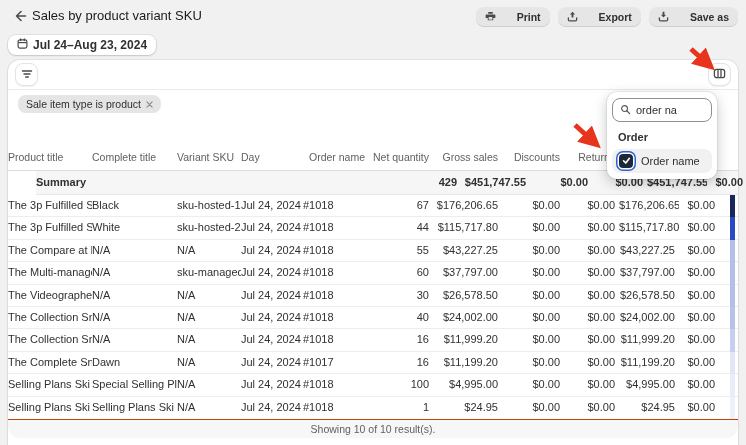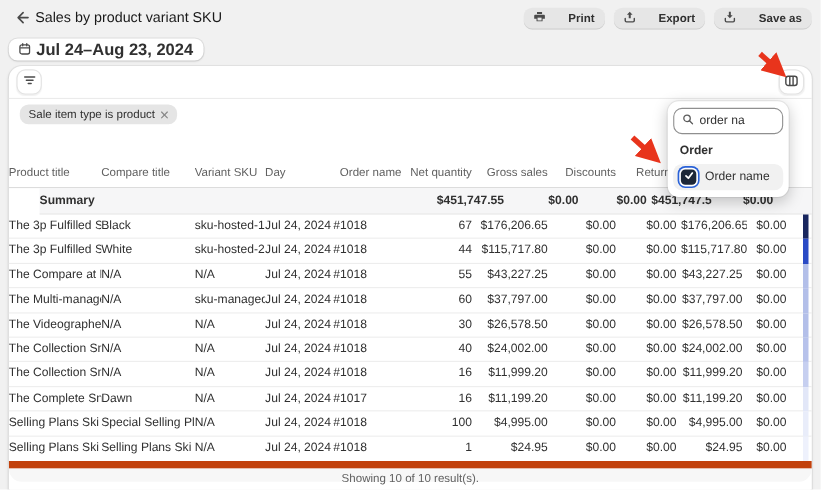--- a/index.html
+++ b/index.html
@@ -13,41 +13,41 @@
     font-size: 11px;
   }
   
   .topbar { position:absolute; top:0; left:0; width:746px; height:32px; }
   .back-btn { position:absolute; left:10px; top:7px; width:20px; height:20px; display:flex; align-items:center; justify-content:center; cursor:pointer; }
   .page-title { position:absolute; left:32px; top:8px; font-size:13px; font-weight:400; color:#1a1a1a; }
   .topbar-actions { position:absolute; right:8px; top:7px; display:flex; gap:8px; }
   .gbtn { display:inline-flex; align-items:center; gap:21px; height:20px; padding:0 9px; background:#e6e6e6; border-radius:8px; font-size:10.5px; font-weight:600; color:#303030; box-shadow: inset 0 -1px 0 rgba(0,0,0,.10); cursor:pointer; }
   .gbtn svg { flex:0 0 auto; }
   
-  .date-chip { position:absolute; left:8px; top:35px; height:20px; display:inline-flex; align-items:center; gap:5px; padding:0 9px; background:#ffffff; border-radius:8px; box-shadow: 0 0 0 1px rgba(0,0,0,.07), 0 1px 2px rgba(0,0,0,.12); font-size:15px; font-weight:600; cursor:pointer; }
+  .date-chip { position:absolute; left:8px; top:35px; height:20px; display:inline-flex; align-items:center; gap:5px; padding:0 9px; background:#ffffff; border-radius:8px; box-shadow: 0 0 0 1px rgba(0,0,0,.07), 0 1px 2px rgba(0,0,0,.12); font-size:12px; font-weight:600; cursor:pointer; }
   
   .card { position:absolute; left:8px; top:60px; width:730px; height:435px; background:#fff; border-radius:12px; box-shadow: 0 0 0 1px rgba(0,0,0,.05), 0 1px 3px rgba(0,0,0,.09); }
   .toolbar { height:30px; display:flex; align-items:center; justify-content:space-between; padding:0 7px; border-bottom:1px solid #ebebeb; }
   .iconbtn { width:23px; height:23px; display:flex; align-items:center; justify-content:center; background:#fff; border:1px solid #e3e3e3; border-radius:8px; box-shadow:0 1px 1px rgba(0,0,0,.06); cursor:pointer; }
   .chip-row { height:28px; display:flex; align-items:center; padding:0 10px; }
   .fchip { display:inline-flex; align-items:center; gap:5px; height:18px; padding:0 8px; background:#e5e5e5; border-radius:8px; font-size:10.5px; color:#303030; cursor:pointer; }
   .fchip .x { display:flex; cursor:pointer; }
   .spacer { height:27px; }
   
   .grid { display:grid; grid-template-columns:84px 85px 64px 62px 66px 64px 69px 62px 55px 60px 40px; padding-left:0; }
   .cell { white-space:nowrap; overflow:hidden; padding-right:4px; }
   .num { text-align:right; }
   .thead { height:26px; border-bottom:1px solid #dcdcdc; }
   .thead .cell { line-height:25px; font-size:10.5px; color:#616161; }
   .srow { height:24px; background:#f6f6f7; border-bottom:1px solid #e8e8e8; font-weight:700;margin-left:28px; }
   .srow .cell { line-height:23px; }
   .trow { height:22.4px; border-bottom:1px solid #ededed; }
   .trow:last-child { border-bottom:none; }
   .trow .cell { line-height:21.5px; }
-  .tfoot { height:19px; background:#f7f7f7; border-top:7px solid #c2410c; border-radius:0 0 12px 12px; text-align:center; line-height:18px; font-size:10.5px; color:#616161; }
+  .tfoot { height:19px; background:#f7f7f7; border-top:1px solid #c2410c; border-radius:0 0 12px 12px; text-align:center; line-height:18px; font-size:10.5px; color:#616161; }
   .value-strip { position:absolute; top:135px; right:3px; width:5px; z-index:5; }
   .value-strip div { height:22.4px; }
   
   .popover { position:absolute; left:607px; top:92px; width:110px; background:#fff; border-radius:10px; box-shadow: 0 0 0 1px rgba(0,0,0,.06), 0 4px 14px rgba(0,0,0,.22); z-index:40; padding:6px 5px 6px; }
   .searchbox { display:flex; align-items:center; gap:5px; height:24px; border:1px solid #8f8f8f; border-radius:8px; padding:0 7px; }
   .searchbox input { border:none; outline:none; background:transparent; width:80px; font-size:11px; color:#303030; font-family:inherit; }
   .psec { font-weight:700; font-size:11px; margin:9px 0 6px 6px; }
   .poption { display:flex; align-items:center; gap:8px; height:24px; background:#f1f1f1; border-radius:8px; padding:0 7px; cursor:pointer; }
   .cb { width:14px; height:14px; flex:0 0 auto; border-radius:4px; background:#1d2738; display:flex; align-items:center; justify-content:center; box-shadow: 0 0 0 1.5px #fff, 0 0 0 3px #2a62d8; cursor:pointer; }
   .poption .lbl { font-size:11px; }
@@ -133,37 +133,38 @@
         <svg width="7" height="7" viewBox="0 0 8 8">
             <path d="M1 1 L7 7 M7 1 L1 7" stroke="#8a8a8a" stroke-width="1.3" stroke-linecap="round"></path>
           </svg>
       </span>
     </span>
   </div>
   <div class="spacer"></div>
 
   <div class="grid thead">
       <div class="cell">Product title</div>
-      <div class="cell">Compare title</div>
+      <div class="cell">Complete title</div>
       <div class="cell">Variant SKU</div>
       <div class="cell">Day</div>
       <div class="cell num">Order name</div>
       <div class="cell num">Net quantity</div>
       <div class="cell num">Gross sales</div>
       <div class="cell num">Discounts</div>
       <div class="cell num">Returns</div>
       <div class="cell num">Net sales</div>
       <div class="cell num">Taxes</div>
     </div>
   <div class="grid srow">
       <div class="cell">Summary</div>
       <div class="cell"></div>
       <div class="cell"></div>
       <div class="cell"></div>
       <div class="cell"></div>
+      <div class="cell num">429</div>
       <div class="cell num">$451,747.55</div>
       <div class="cell num">$0.00</div>
       <div class="cell num">$0.00</div>
       <div class="cell num">$451,747.55</div>
       <div class="cell num">$0.00</div>
     </div>
   <div>
       <div class="grid trow">
         <div class="cell">The 3p Fulfilled Snc</div>
         <div class="cell">Black</div>

